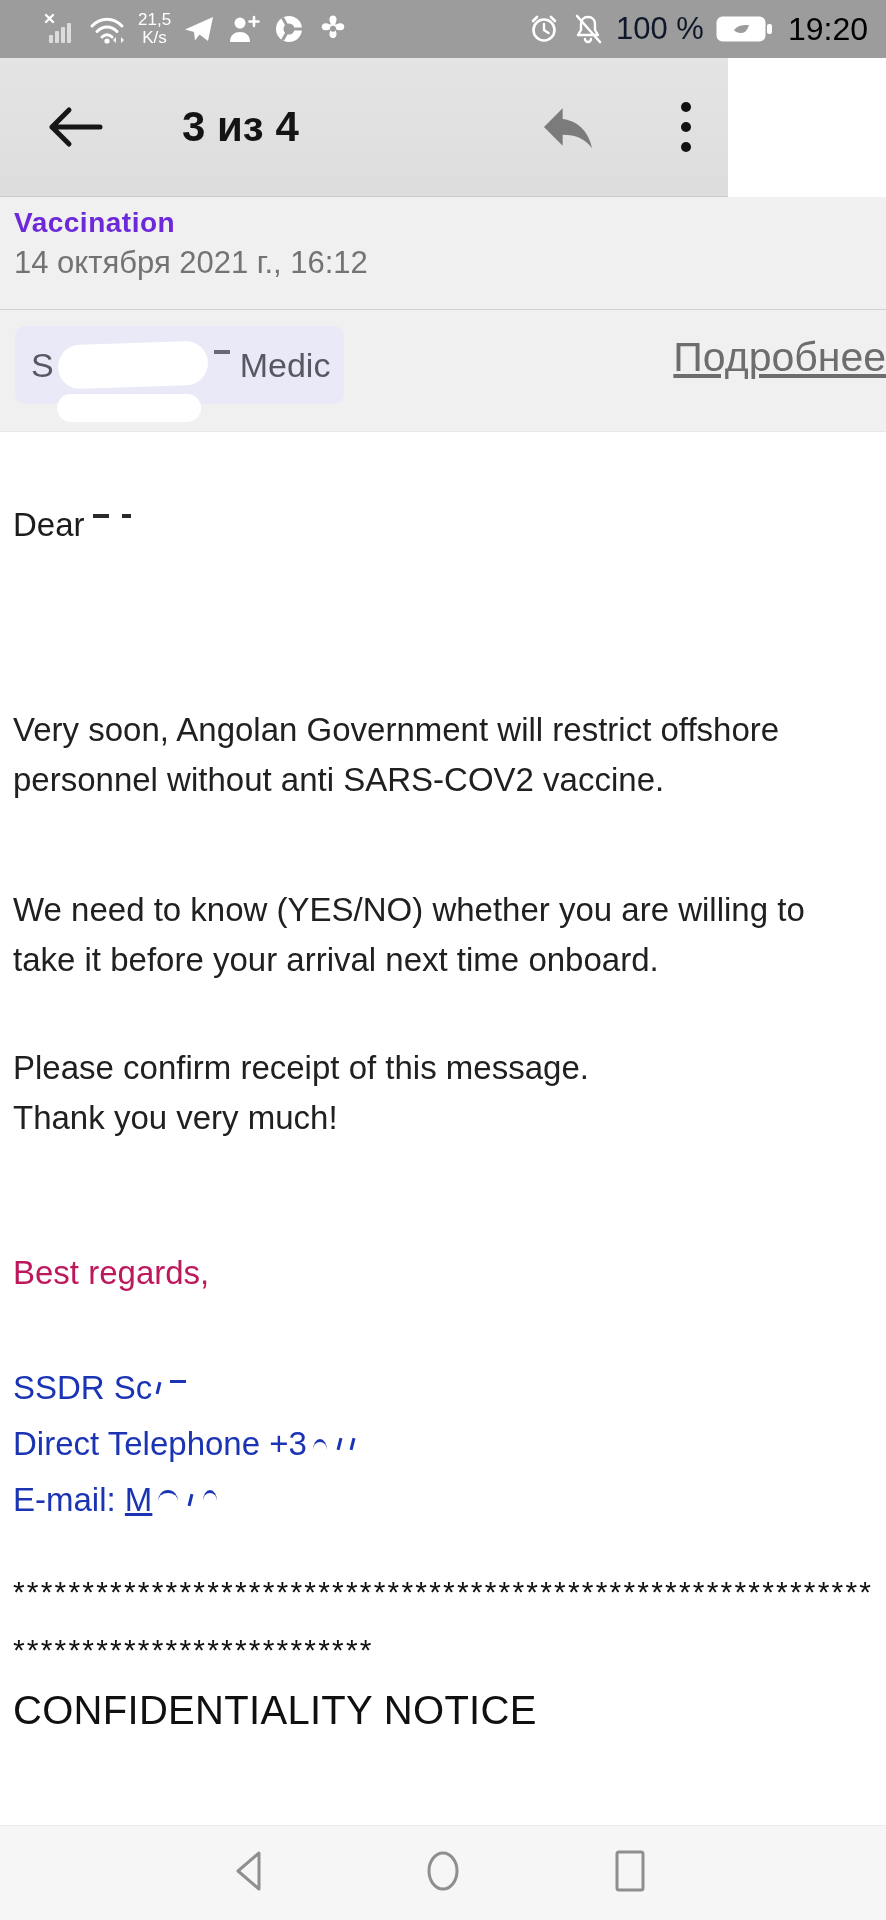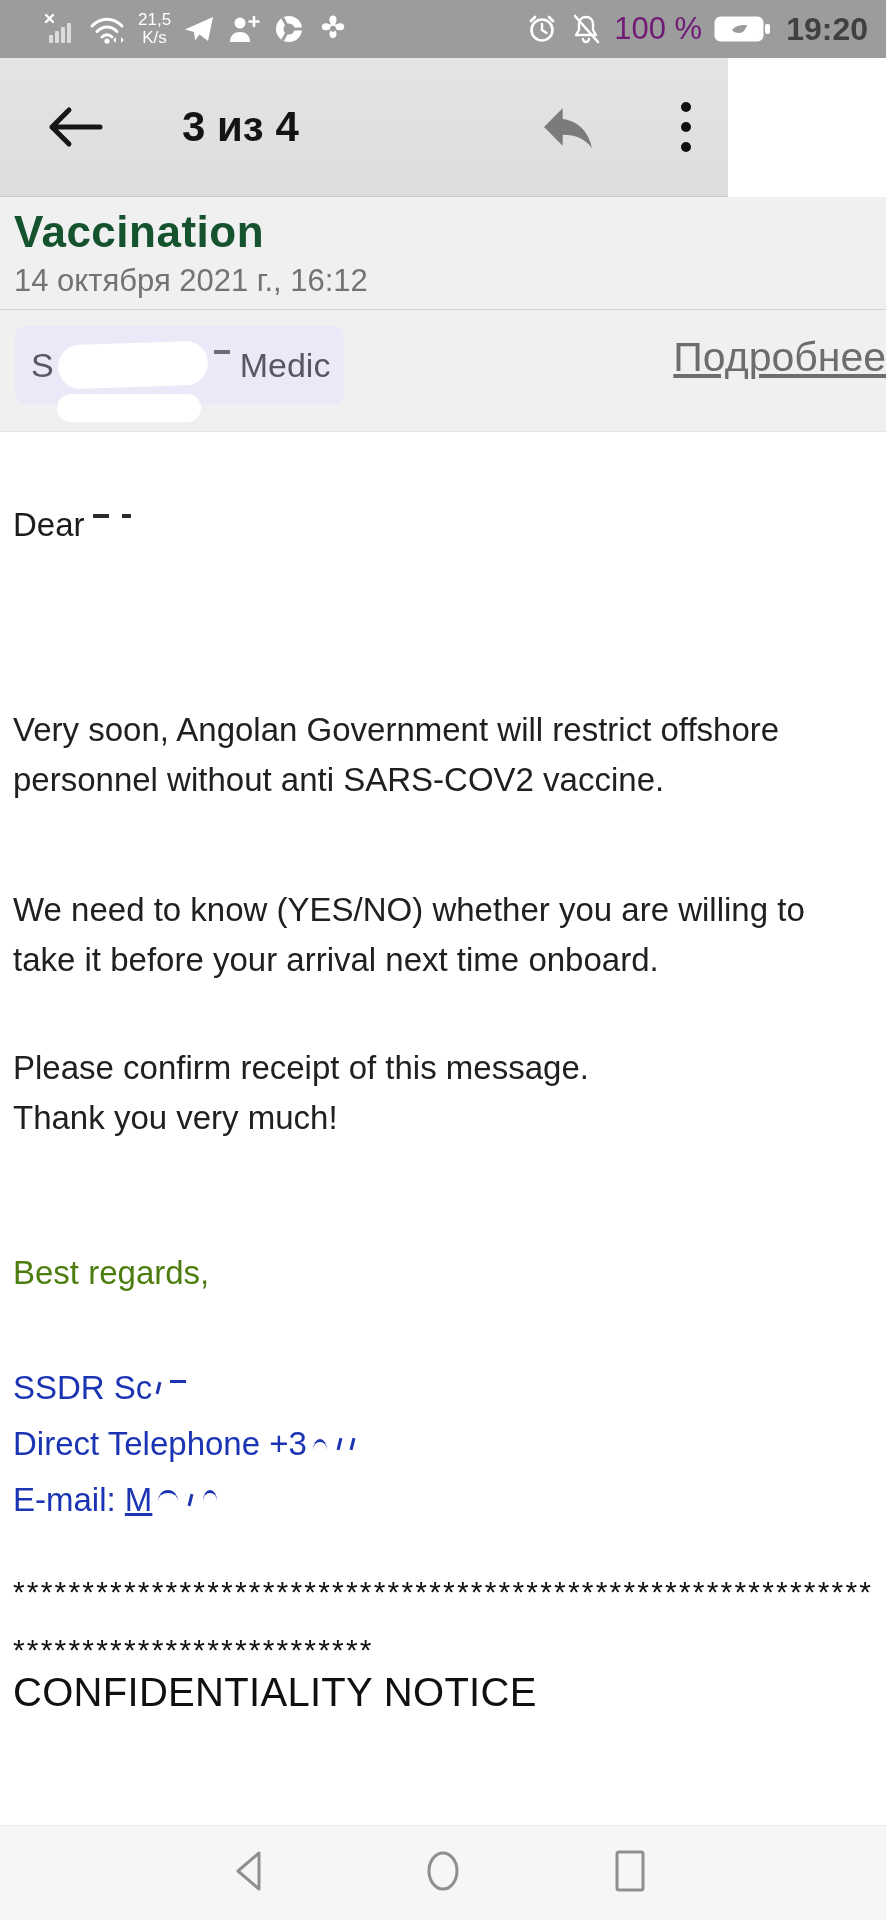--- a/index.html
+++ b/index.html
@@ -12,22 +12,22 @@
 
   
   .status-bar {
     position:absolute; top:0; left:0; width:886px; height:58px;
     background:#9c9c9c; color:#fff;
     display:flex; align-items:center; justify-content:space-between;
     padding:0 18px 0 44px;
   }
   .sb-left, .sb-right { display:flex; align-items:center; gap:12px; }
   .sb-speed { font-size:17px; line-height:18px; text-align:center; color:#fff; }
-  .sb-text { font-size:31px; color:#701a75; }
-  .sb-time { font-size:32px; color:#404040; margin-left:2px;font-weight:bold; }
+  .sb-text { font-size:31px; color:#0f172a; }
+  .sb-time { font-size:32px; color:#000000; margin-left:2px; }
   .sb-icon { display:block; }
 
   
   .app-bar {
     position:absolute; top:58px; left:0; width:728px; height:139px;
     background:linear-gradient(#e4e4e4,#dddddd);
     border-bottom:1px solid #c9c9c9;
     display:flex; align-items:center;
   }
   .back-btn { margin-left:42px; width:70px; height:56px; display:flex; align-items:center; cursor:pointer; }
@@ -35,21 +35,21 @@
   .reply-btn { width:72px; height:64px; margin-right:62px; cursor:pointer; }
   .menu-btn { width:40px; height:80px; margin-right:22px; display:flex; flex-direction:column;
               align-items:center; justify-content:center; gap:10px; cursor:pointer; }
   .menu-dot { width:10px; height:10px; border-radius:50%; background:#111; }
 
   
   .subject-block {
     position:absolute; top:197px; left:0; width:886px; height:113px;
     background:#f0f0f1; border-bottom:1px solid #d2d2d2; padding:10px 14px 0 14px;
   }
-  .subject { font-size:44px; font-weight:bold; color:#14532d; letter-spacing:0.5px; }
+  .subject { font-size:28px; font-weight:bold; color:#6d28d9; letter-spacing:0.5px; }
   .msg-date { font-size:31px; color:#737373; margin-top:6px; }
 
   
   .sender-block {
     position:absolute; top:310px; left:0; width:886px; height:122px;
     background:#f0f0f1; border-bottom:1px solid #e7e7e7;
   }
   .sender-chip {
     position:absolute; left:15px; top:16px; height:78px; min-width:307px;
     background:#e9e9f8; border-radius:10px; display:flex; align-items:center;
@@ -74,27 +74,27 @@
   .mail-body {
     position:absolute; top:432px; left:0; width:886px; height:1393px;
     background:#fff; padding:68px 12px 0 13px;
     font-size:33px; line-height:50px; color:#202020; overflow:hidden;
   }
   .salutation { color:#1c1c1c; }
   .p1 { margin-top:155px; }
   .p2 { margin-top:80px; }
   .p3 { margin-top:58px; }
   .p4 { }
-  .closing { margin-top:105px; color:#4d7c0f; }
+  .closing { margin-top:105px; color:#be185d; }
   .sig { margin-top:62px; line-height:56px; color:#1b34b4; }
   .sig-link { text-decoration:underline; }
   .stars1 { margin-top:46px; font-size:30px; line-height:36px; letter-spacing:2.2px;
             white-space:nowrap; color:#111; }
   .stars2 { margin-top:22px; font-size:30px; line-height:36px; letter-spacing:2.2px; color:#111; }
-  .conf { font-size:40px; line-height:48px; color:#101010; letter-spacing:0.3px; }
+  .conf { margin-top:18px; font-size:40px; line-height:48px; color:#101010; letter-spacing:0.3px; }
 
   
   .frag { display:inline-block; vertical-align:middle; color:inherit; }
   .f-arc  { width:20px; height:11px; border-top:3px solid currentColor;
             border-radius:50% 50% 0 0 / 100% 100% 0 0; margin:0 6px 14px 6px; }
   .f-dot  { width:5px; height:5px; background:currentColor; border-radius:50%; margin:0 4px 6px 4px; }
   .f-tick { width:3px; height:12px; background:currentColor; transform:rotate(14deg); margin:0 5px 4px 5px; }
   .f-dash { width:16px; height:3px; background:currentColor; margin:0 5px 18px 5px; }
   .f-dash-dark { width:16px; height:4px; background:#2a2a2a; margin:0 5px 22px 8px; }
 

